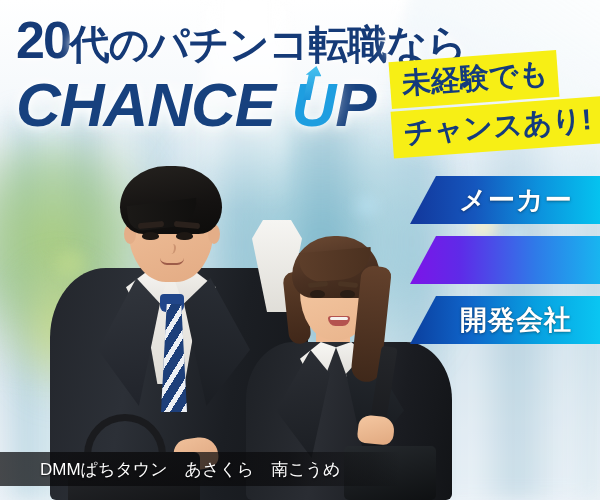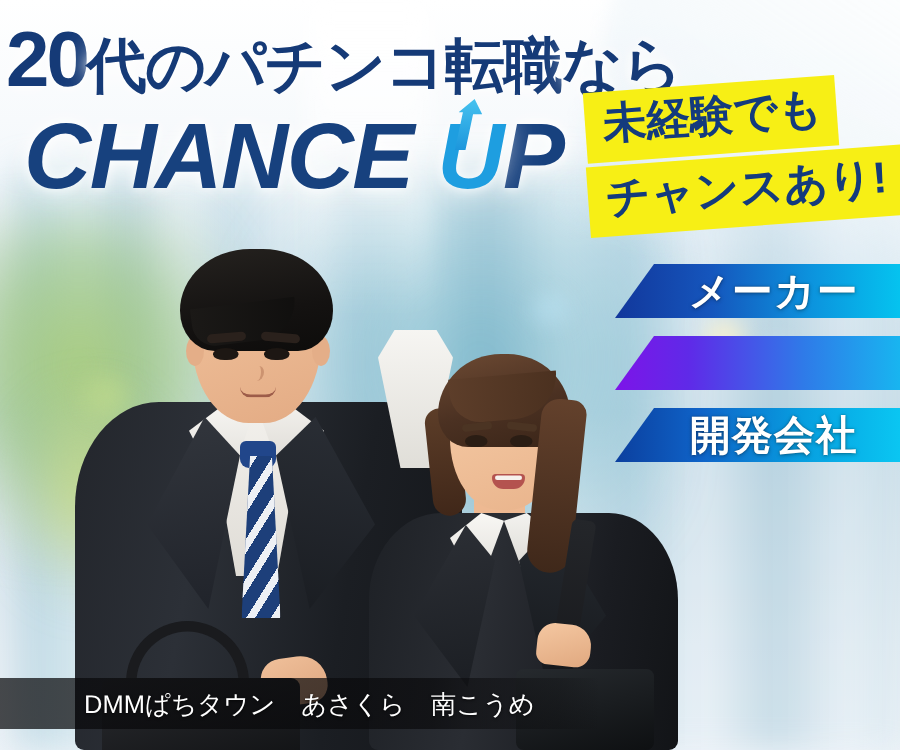--- a/index.html
+++ b/index.html
@@ -246,21 +246,21 @@
     background:linear-gradient(160deg,#f5c8a2,#e0a87f); border-radius:12px 14px 10px 8px;
     transform:rotate(6deg);
   }
   .w-bag{
     position:absolute; left:92px; top:226px; width:92px; height:54px;
     background:linear-gradient(165deg,#262a2e,#0e1012); border-radius:5px;
   }
 
   
   .headline{
-    position:absolute; left:4px; top:14px;
+    position:absolute; left:16px; top:14px;
     font-size:45px; line-height:1;
     font-weight:bold;
     color:#153a77;
     letter-spacing:-1px;
     white-space:nowrap;
     text-shadow:
       0 0 7px rgba(255,255,255,.95),
       0 0 14px rgba(255,255,255,.85),
       0 0 22px rgba(255,255,255,.6);
     z-index:6;
@@ -303,21 +303,21 @@
     padding:8px 10px 10px 12px;
     white-space:nowrap;
   }
   .badge-row.r1{ top:0;  transform:rotate(-4.2deg); }
   .badge-row.r2{ top:48px; left:2px; transform:rotate(-4.2deg); }
 
   
   .cats{ position:absolute; right:0; top:176px; width:190px; z-index:8; }
   .cat{
     position:relative;
-    height:36px; margin-bottom:12px;
+    height:48px; margin-bottom:12px;
     display:flex; align-items:center; justify-content:center;
   }
   .cat-bg{
     position:absolute; inset:0;
     clip-path:polygon(26px 0, 100% 0, 100% 100%, 0 100%);
     box-shadow:0 1px 4px rgba(0,0,0,.18);
   }
   .cat-label{
     position:relative; z-index:2;
     color:#fff; font-weight:bold; font-size:27px; line-height:1;
@@ -329,21 +329,21 @@
 
   
   .credit{
     position:absolute; left:0; top:452px; width:400px; height:34px;
     background:linear-gradient(90deg, rgba(8,8,10,.72) 0%, rgba(10,10,12,.70) 72%, rgba(12,12,14,.30) 93%, rgba(14,14,16,0) 100%);
     display:flex; align-items:center;
     z-index:9;
   }
   .credit-text{
     color:#fff; font-size:17px; font-weight:normal;
-    padding-left:56px; white-space:pre;
+    padding-left:40px; white-space:pre;
     text-shadow:0 1px 2px rgba(0,0,0,.7);
   }
 </style>
 </head>
 <body>
 
 <div class="banner">
 
   <div class="bg">
     <div class="bg-base"></div>

